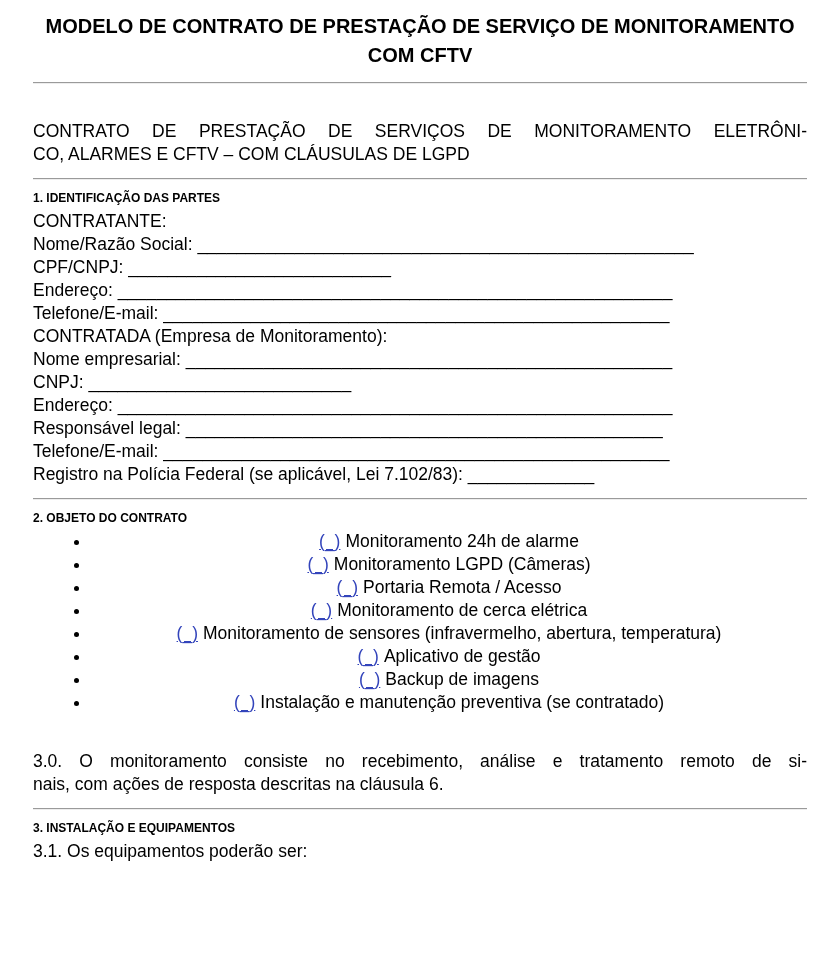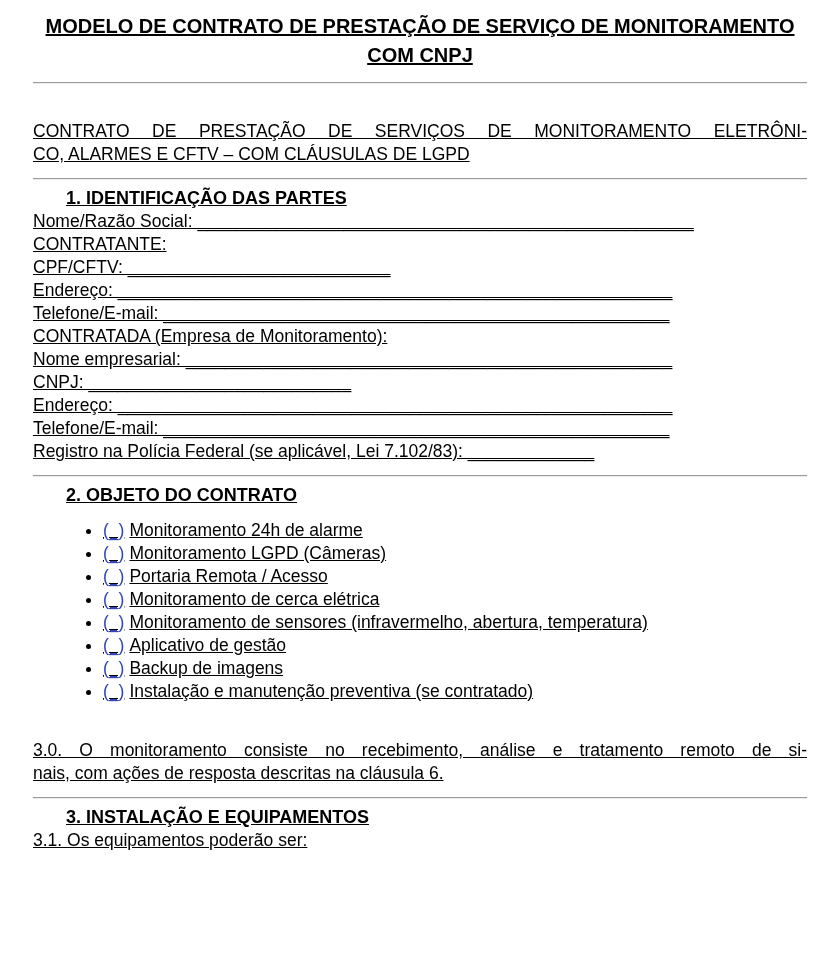--- a/index.html
+++ b/index.html
@@ -2,72 +2,73 @@
 <html><head>
 <meta charset="utf-8">
 <style>
   html, body { margin: 0; padding: 0; }
   body {
     width: 840px; height: 960px; overflow: hidden;
     background: #ffffff; color: #000000;
     font-family: "Liberation Sans", "DejaVu Sans", sans-serif;
     font-size: 17.5px; line-height: 23px;
   }
-  .page { padding: 12px 33px 0 33px; text-decoration: underline; }
+  .page { padding: 12px 33px 0 33px; }
   .doc-title { font-weight: bold; font-size: 20px; line-height: 29px; text-align: center; }
   .doc-title .tline { white-space: nowrap; }
   hr.divider {
     height: 0; border: 0;
     border-top: 1px solid #9a9a9a;
     border-bottom: 1px solid #ededed;
     margin: 12px 0 7px 0;
   }
-  .sec-heading { font-weight: bold; font-size: 18px; line-height: 23px; white-space: nowrap; margin-left: 33px; }
+  .sec-heading { font-weight: bold; font-size: 12px; line-height: 23px; white-space: nowrap; }
   .line { white-space: nowrap; }
   .jl { text-align: justify; text-align-last: justify; margin-top: 36px; }
-  ul.checklist { margin: 12px; padding: 0 0 0 58px; list-style: disc; }
+  ul.checklist { margin: 0; padding: 0 0 0 58px; list-style: disc; text-align: center; }
   ul.checklist li { line-height: 23px; }
   a.check {
     color: #3344bb;
     text-decoration: underline;
     text-decoration-color: #3344bb;
     text-underline-offset: 2px;
     cursor: pointer;
   }
   .item-label { margin-left: 5px; }
 </style>
 </head>
 <body>
 
 <div class="page">
 
   <div class="doc-title">
     <div class="tline">MODELO DE CONTRATO DE PRESTAÇÃO DE SERVIÇO DE MONITORAMENTO</div>
-    <div class="tline">COM CNPJ</div>
+    <div class="tline">COM CFTV</div>
   </div>
 
   <hr class="divider">
 
   <div>
     <div class="jl">CONTRATO DE PRESTAÇÃO DE SERVIÇOS DE MONITORAMENTO ELETRÔNI-</div>
     <div>CO, ALARMES E CFTV – COM CLÁUSULAS DE LGPD</div>
   </div>
 
   <hr class="divider">
 
   <div class="sec-heading">1. IDENTIFICAÇÃO DAS PARTES</div>
+  <div class="line">CONTRATANTE:</div>
   <div class="line">Nome/Razão Social: ___________________________________________________</div>
-  <div class="line">CONTRATANTE:</div>
-  <div class="line">CPF/CFTV: ___________________________</div>
+  <div class="line">CPF/CNPJ: ___________________________</div>
   <div class="line">Endereço: _________________________________________________________</div>
   <div class="line">Telefone/E-mail: ____________________________________________________</div>
   <div class="line">CONTRATADA (Empresa de Monitoramento):</div>
   <div class="line">Nome empresarial: __________________________________________________</div>
   <div class="line">CNPJ: ___________________________</div>
   <div class="line">Endereço: _________________________________________________________</div>
+  <div class="line">Responsável legal: _________________________________________________</div>
   <div class="line">Telefone/E-mail: ____________________________________________________</div>
   <div class="line">Registro na Polícia Federal (se aplicável, Lei 7.102/83): _____________</div>
 
   <hr class="divider">
 
   <div class="sec-heading">2. OBJETO DO CONTRATO</div>
 
   <ul class="checklist">
     <li><a class="check">(_)</a><span class="item-label">Monitoramento 24h de alarme</span></li>
     <li><a class="check">(_)</a><span class="item-label">Monitoramento LGPD (Câmeras)</span></li>

